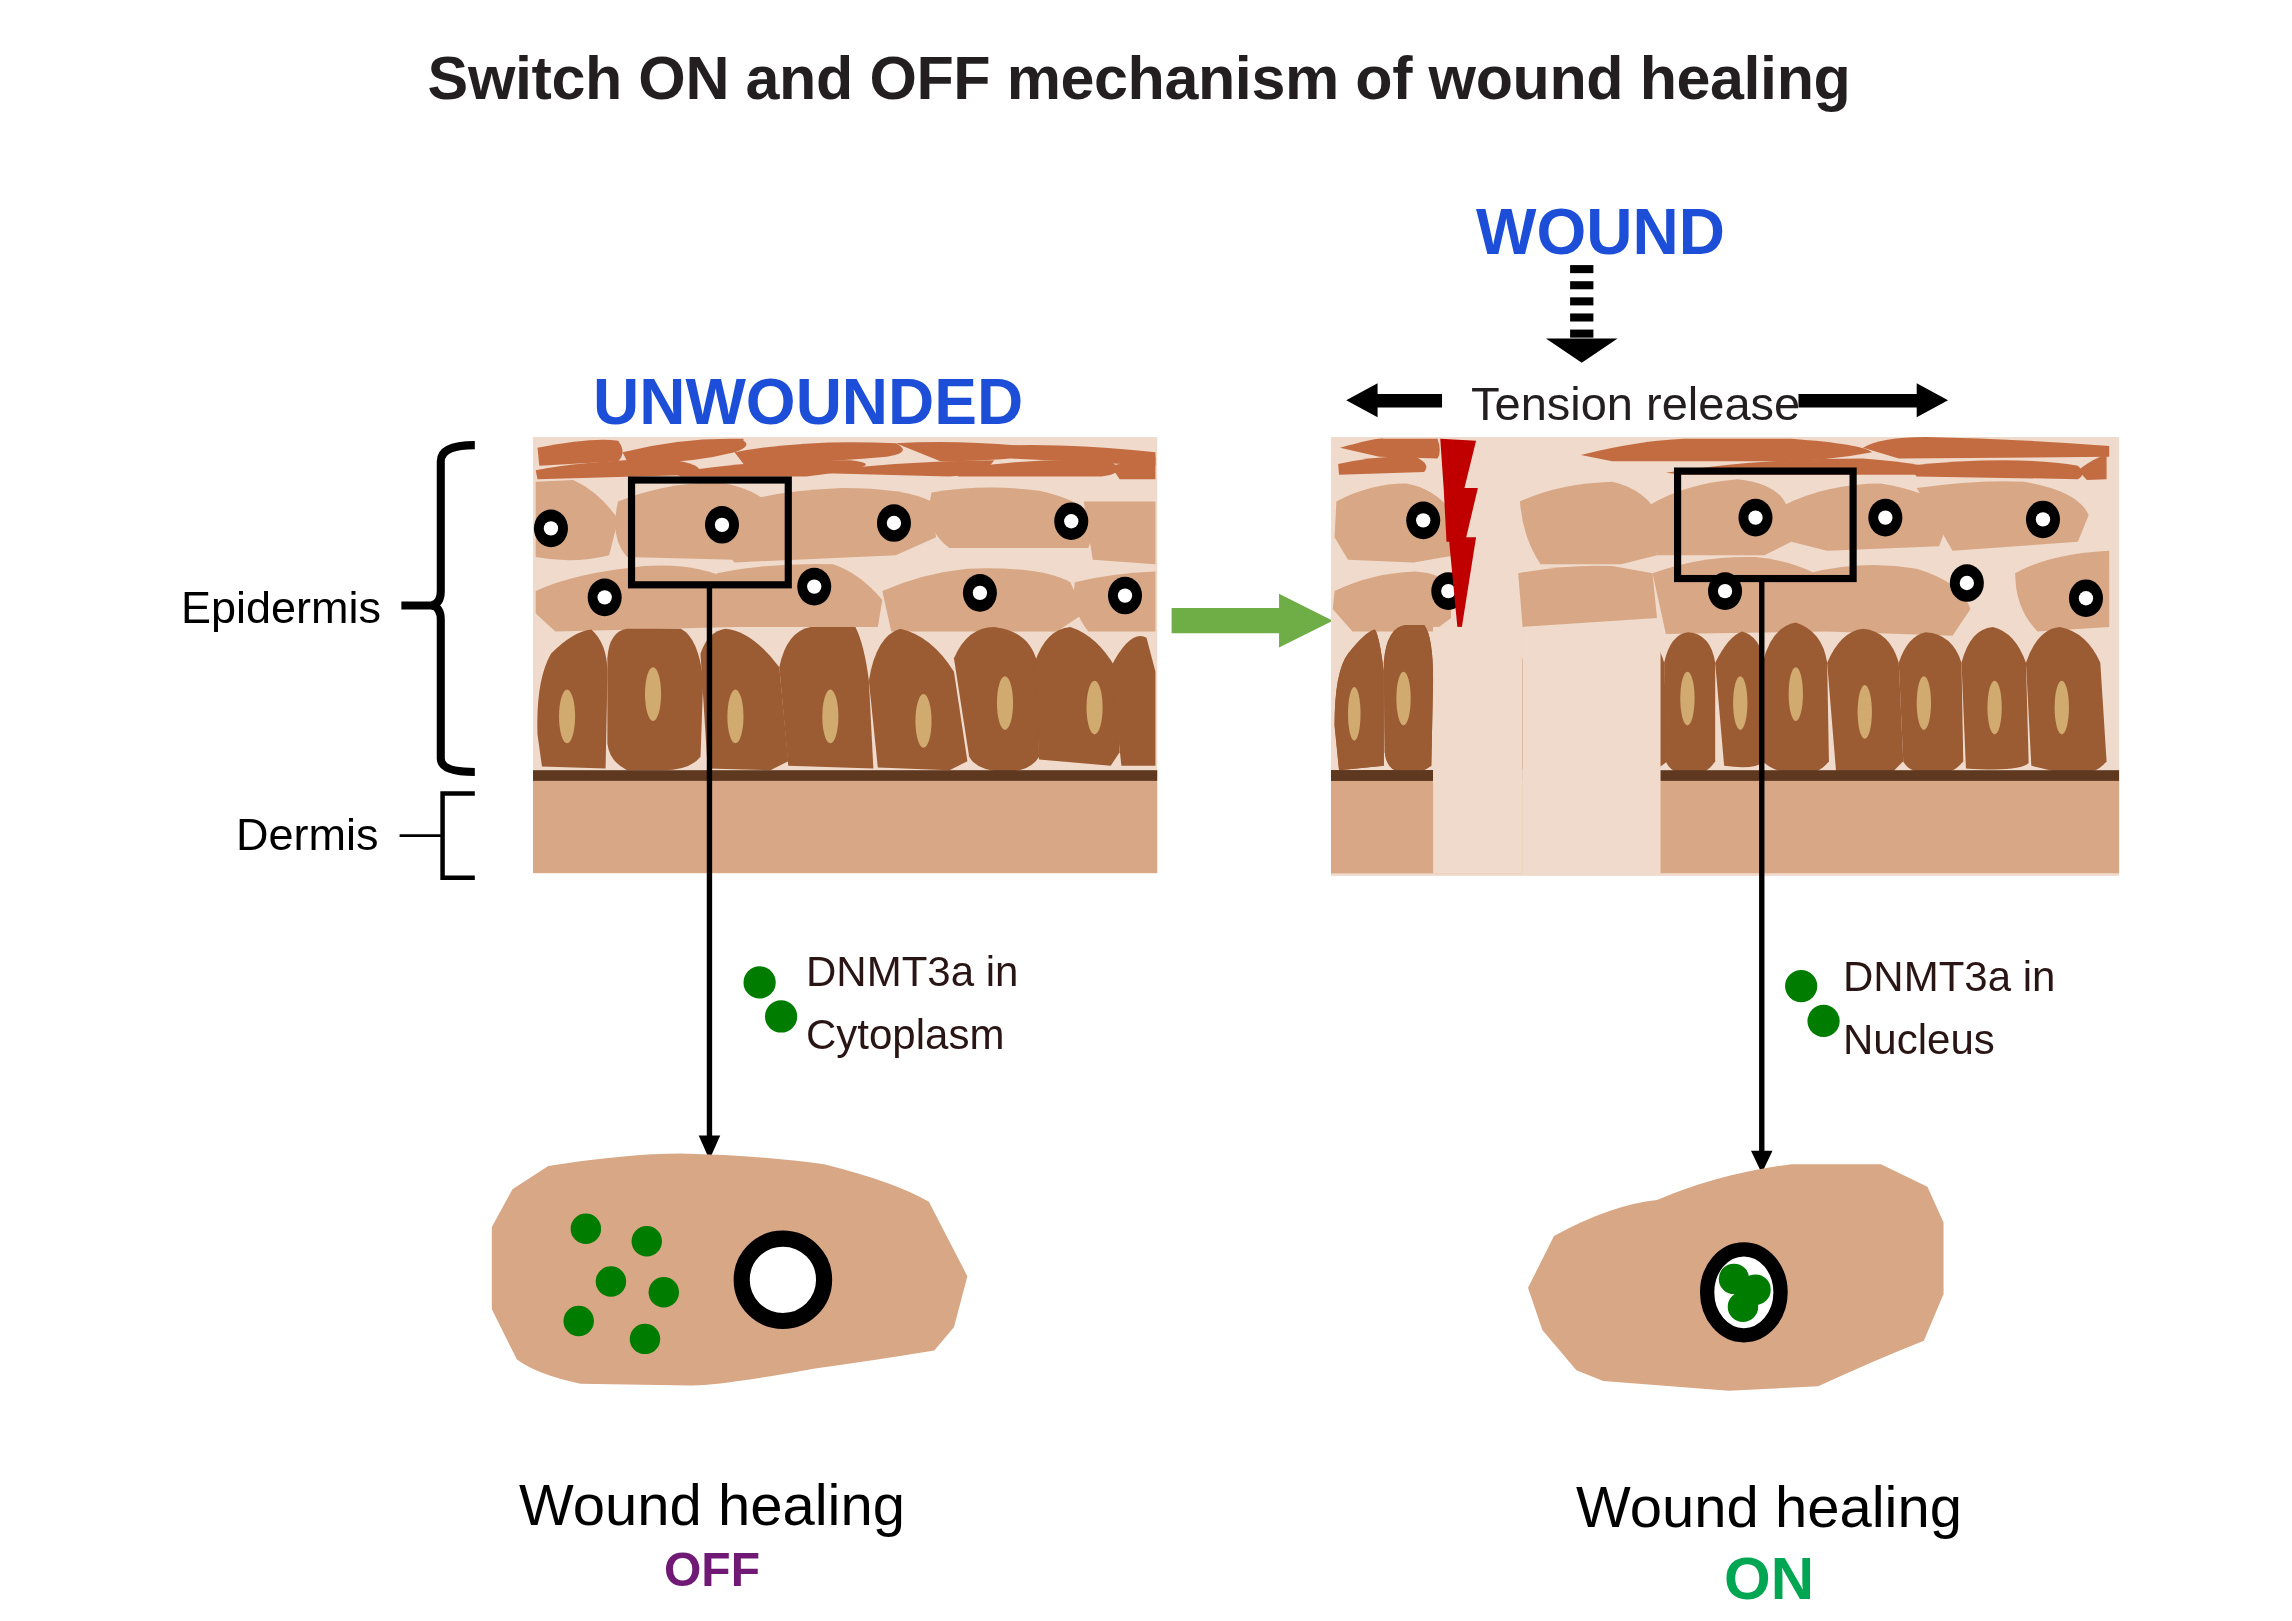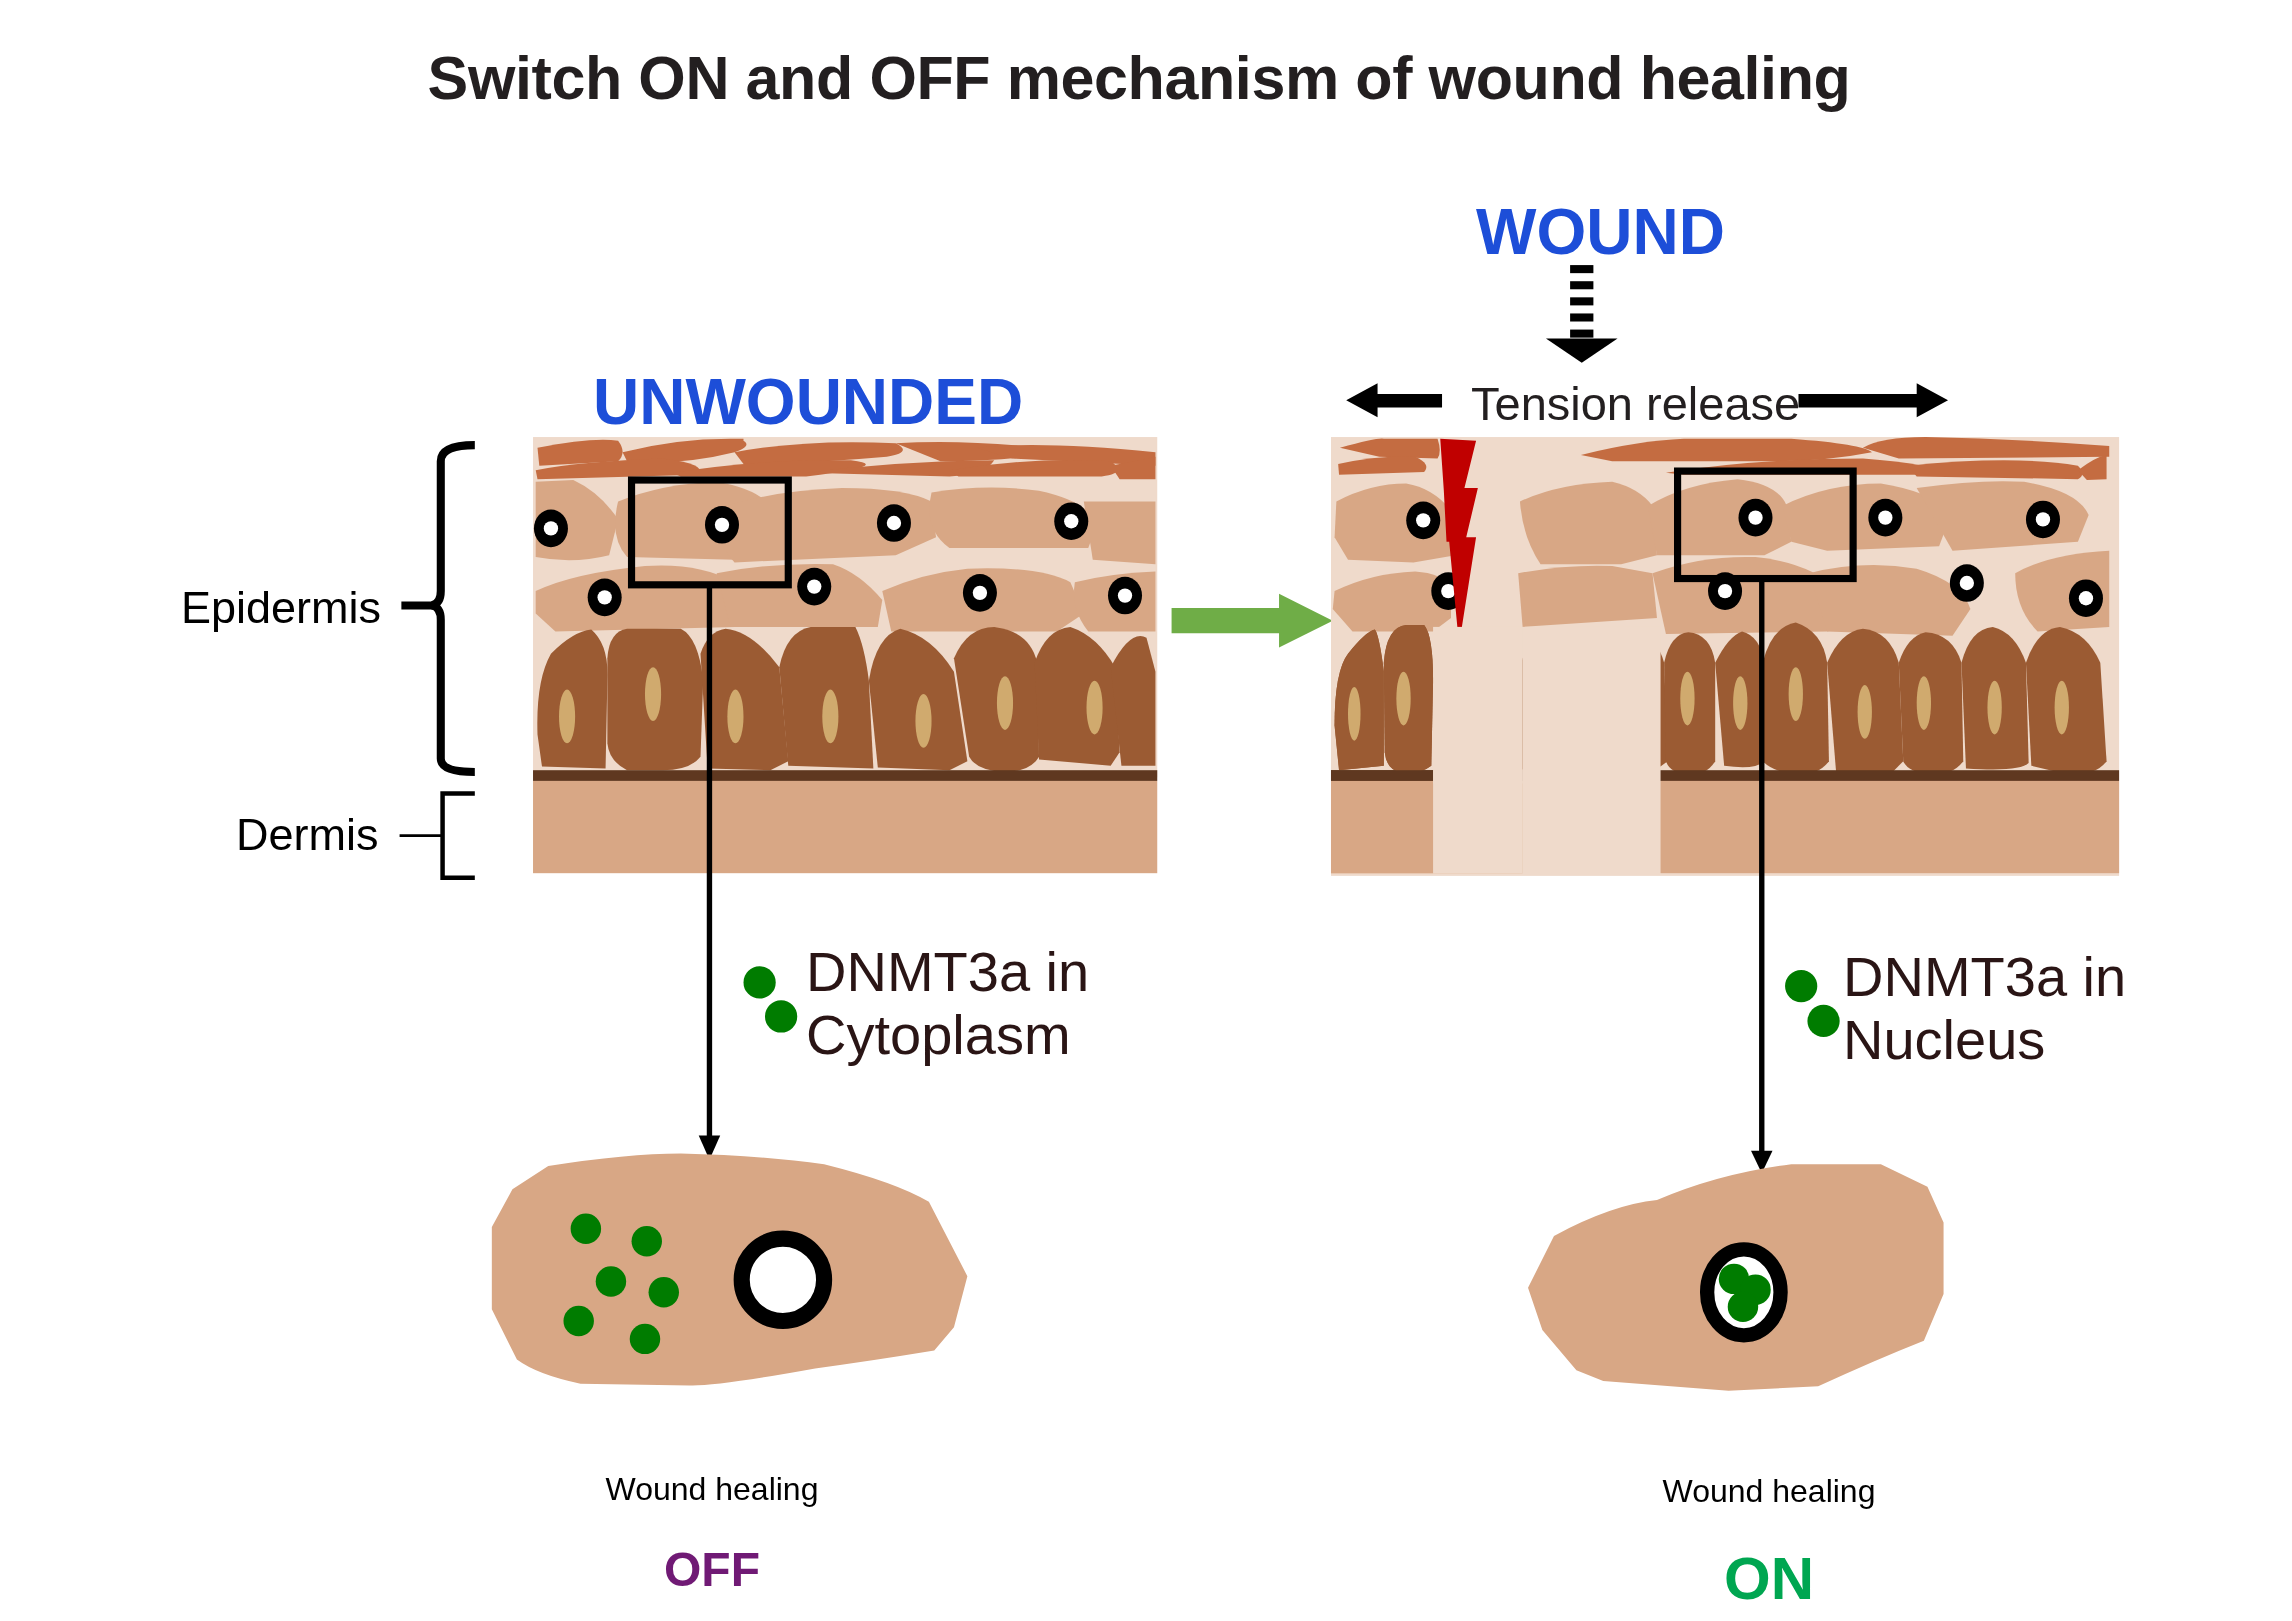--- a/index.html
+++ b/index.html
@@ -1,22 +1,22 @@
 <!DOCTYPE html>
 <html style="font-size:14.3px"><head>
 <meta charset="utf-8">
 <style>
   html, body { margin: 0; padding: 0; background: #ffffff; }
   body { width: 2293px; height: 1621px; position: relative; overflow: hidden; font-family: "Liberation Sans", sans-serif; }
   .abs { position: absolute; }
   .title { left: 0; width: 2278px; top: 43px; text-align: center; font-weight: bold; font-size: 61px; color: #231f20; letter-spacing: -0.4px; font-family: "Liberation Sans", sans-serif; }
   .panel-heading { font-weight: bold; font-size: 64px; color: #1d4ed8; font-family: "Liberation Sans", sans-serif; white-space: nowrap; }
   .label { font-size: 45px; color: #000; white-space: nowrap; font-family: "Liberation Sans", sans-serif; }
-  .legend-text { font-size: 56px; color: #2a1515; line-height: 63px; white-space: nowrap; font-family: "Liberation Sans", sans-serif; }
-  .out-label { font-size: 32px; color: #000; text-align: center; white-space: nowrap; font-family: "Liberation Sans", sans-serif; }
+  .legend-text { font-size: 42px; color: #2a1515; line-height: 63px; white-space: nowrap; font-family: "Liberation Sans", sans-serif; }
+  .out-label { font-size: 58px; color: #000; text-align: center; white-space: nowrap; font-family: "Liberation Sans", sans-serif; }
   .state-off { font-weight: bold; font-size: 48px; text-align: center; font-family: "Liberation Sans", sans-serif; }
   .state-on { font-weight: bold; font-size: 60px; text-align: center; font-family: "Liberation Sans", sans-serif; }
   .tension { font-size: 47px; color: #231f20; white-space: nowrap; font-family: "Liberation Sans", sans-serif; }
   svg.layer { position: absolute; left: 0; top: 0; }
 </style>
 </head>
 <body>
 
 <div class="abs title" style="z-index: 1;">Switch ON and OFF mechanism of wound healing</div>
 

